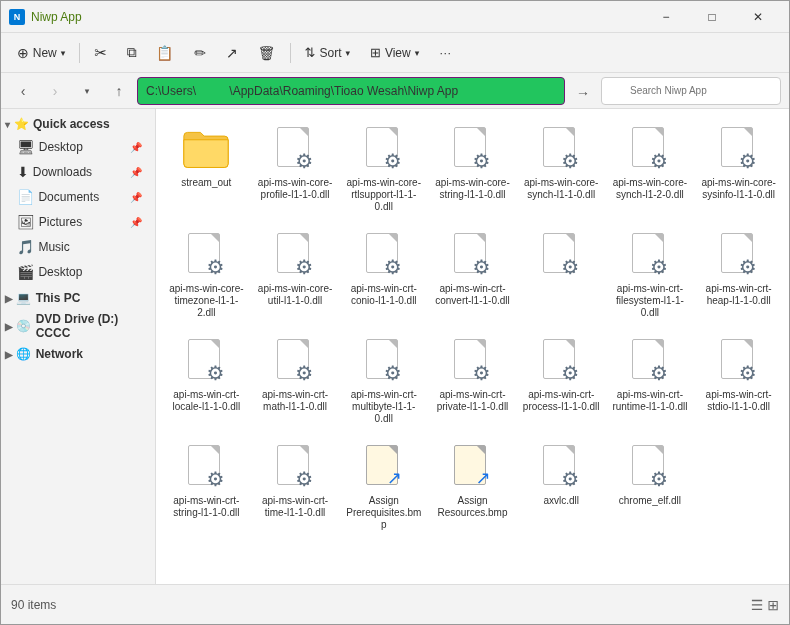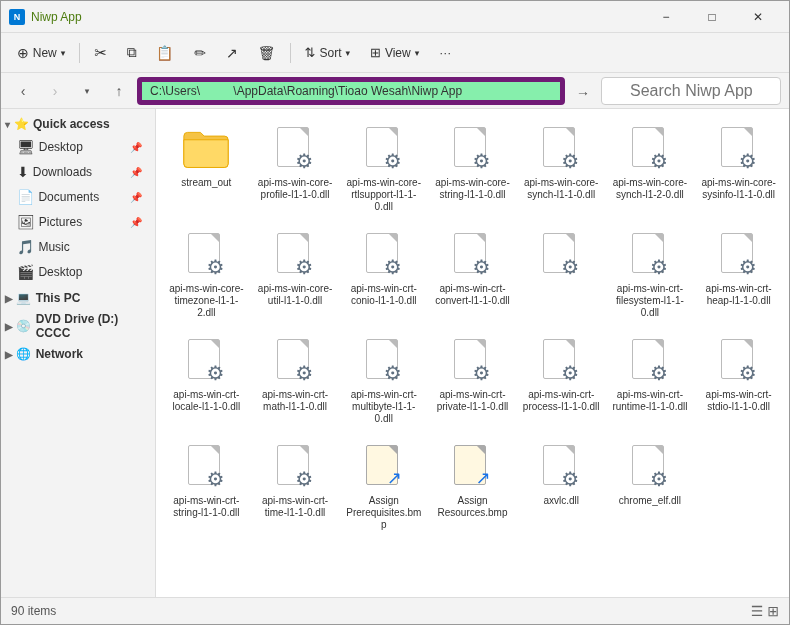--- a/index.html
+++ b/index.html
@@ -89,42 +89,42 @@
       width: 28px; height: 28px;
       border: none; background: transparent;
       cursor: pointer; font-size: 14px; color: #555;
       border-radius: 4px;
       display: flex; align-items: center; justify-content: center;
     }
     .nav-btn:disabled { color: #bbb; cursor: default; }
     .address-input {
       flex: 1;
       height: 28px;
-      border: 5px solid #701a75;
+      border: 1px solid #701a75;
       border-radius: 4px;
       padding: 0 8px;
       font-size: 12px;
-      background: #86efac;
+      background: #22c55e;
       color: #333;
       outline: none;
     }
     .address-go-btn {
       width: 28px; height: 28px;
       border: none; background: transparent;
       cursor: pointer; font-size: 14px; color: #555;
       border-radius: 4px;
       display: flex; align-items: center; justify-content: center;
     }
     .search-box {
       width: 180px;
       height: 28px;
       border: 1px solid #ccc;
       border-radius: 4px;
       padding: 0 8px 0 28px;
-      font-size: 16px;
+      font-size: 10px;
       background: #fff;
       outline: none;
       position: relative;
     }
     .search-wrapper {
       position: relative;
       display: flex;
       align-items: center;
     }
     .search-icon-inside {
@@ -304,21 +304,21 @@
     .exe-blue-block {
       position: absolute;
       top: 4px; left: 4px;
       width: 24px; height: 28px;
       background: #1a73e8;
       border-radius: 1px;
     }
 
     
     .statusbar {
-      height: 27px;
+      height: 40px;
       background: #f3f3f3;
       border-top: 1px solid #ddd;
       display: flex;
       align-items: center;
       padding: 0 10px;
       font-size: 12px;
       color: #555;
       flex-shrink: 0;
       justify-content: space-between;
     }

